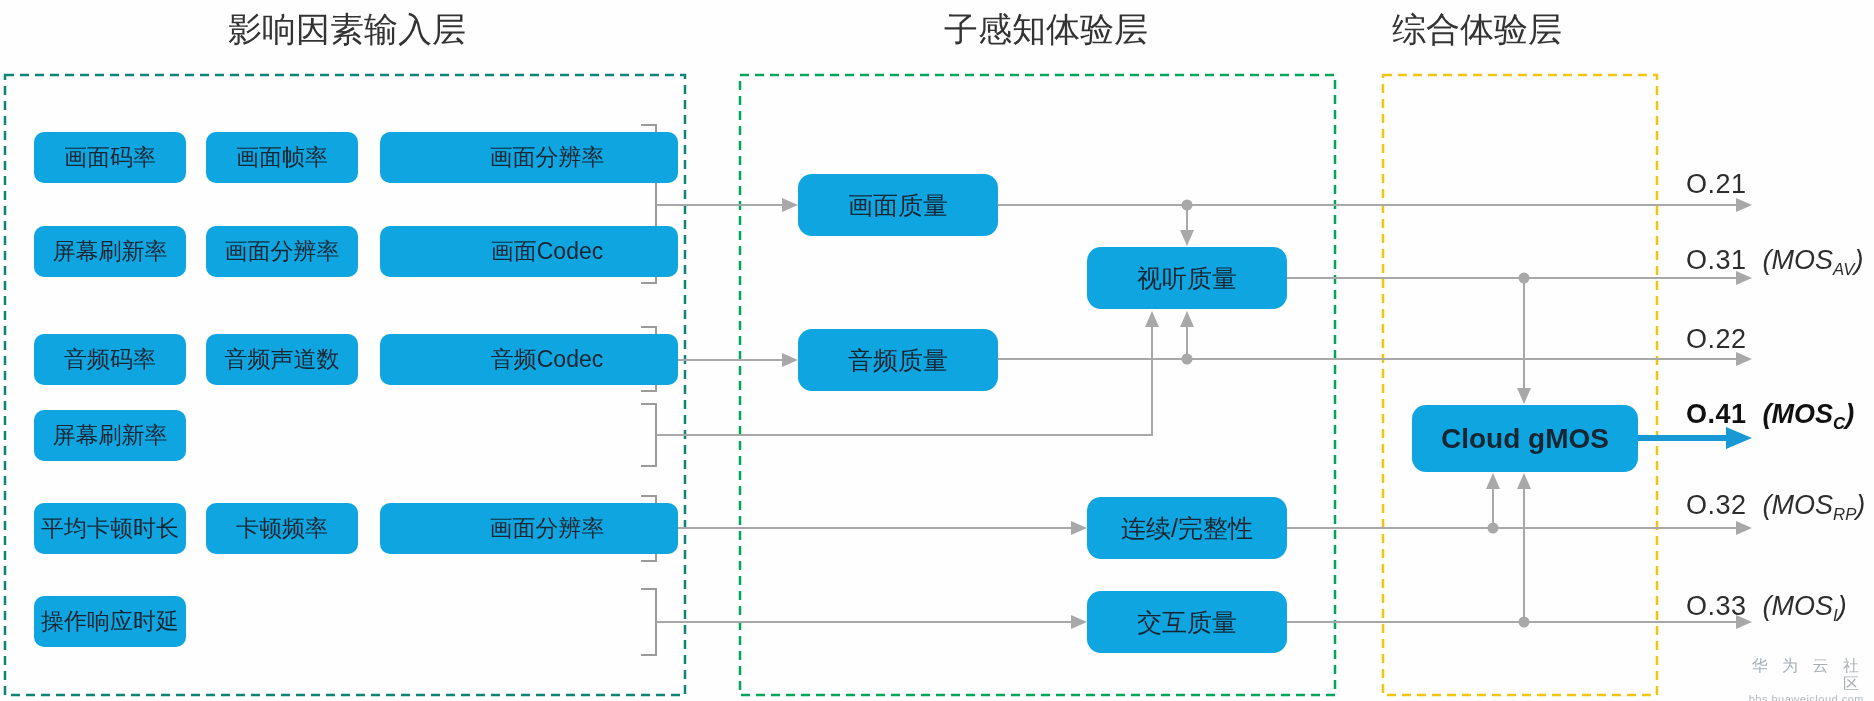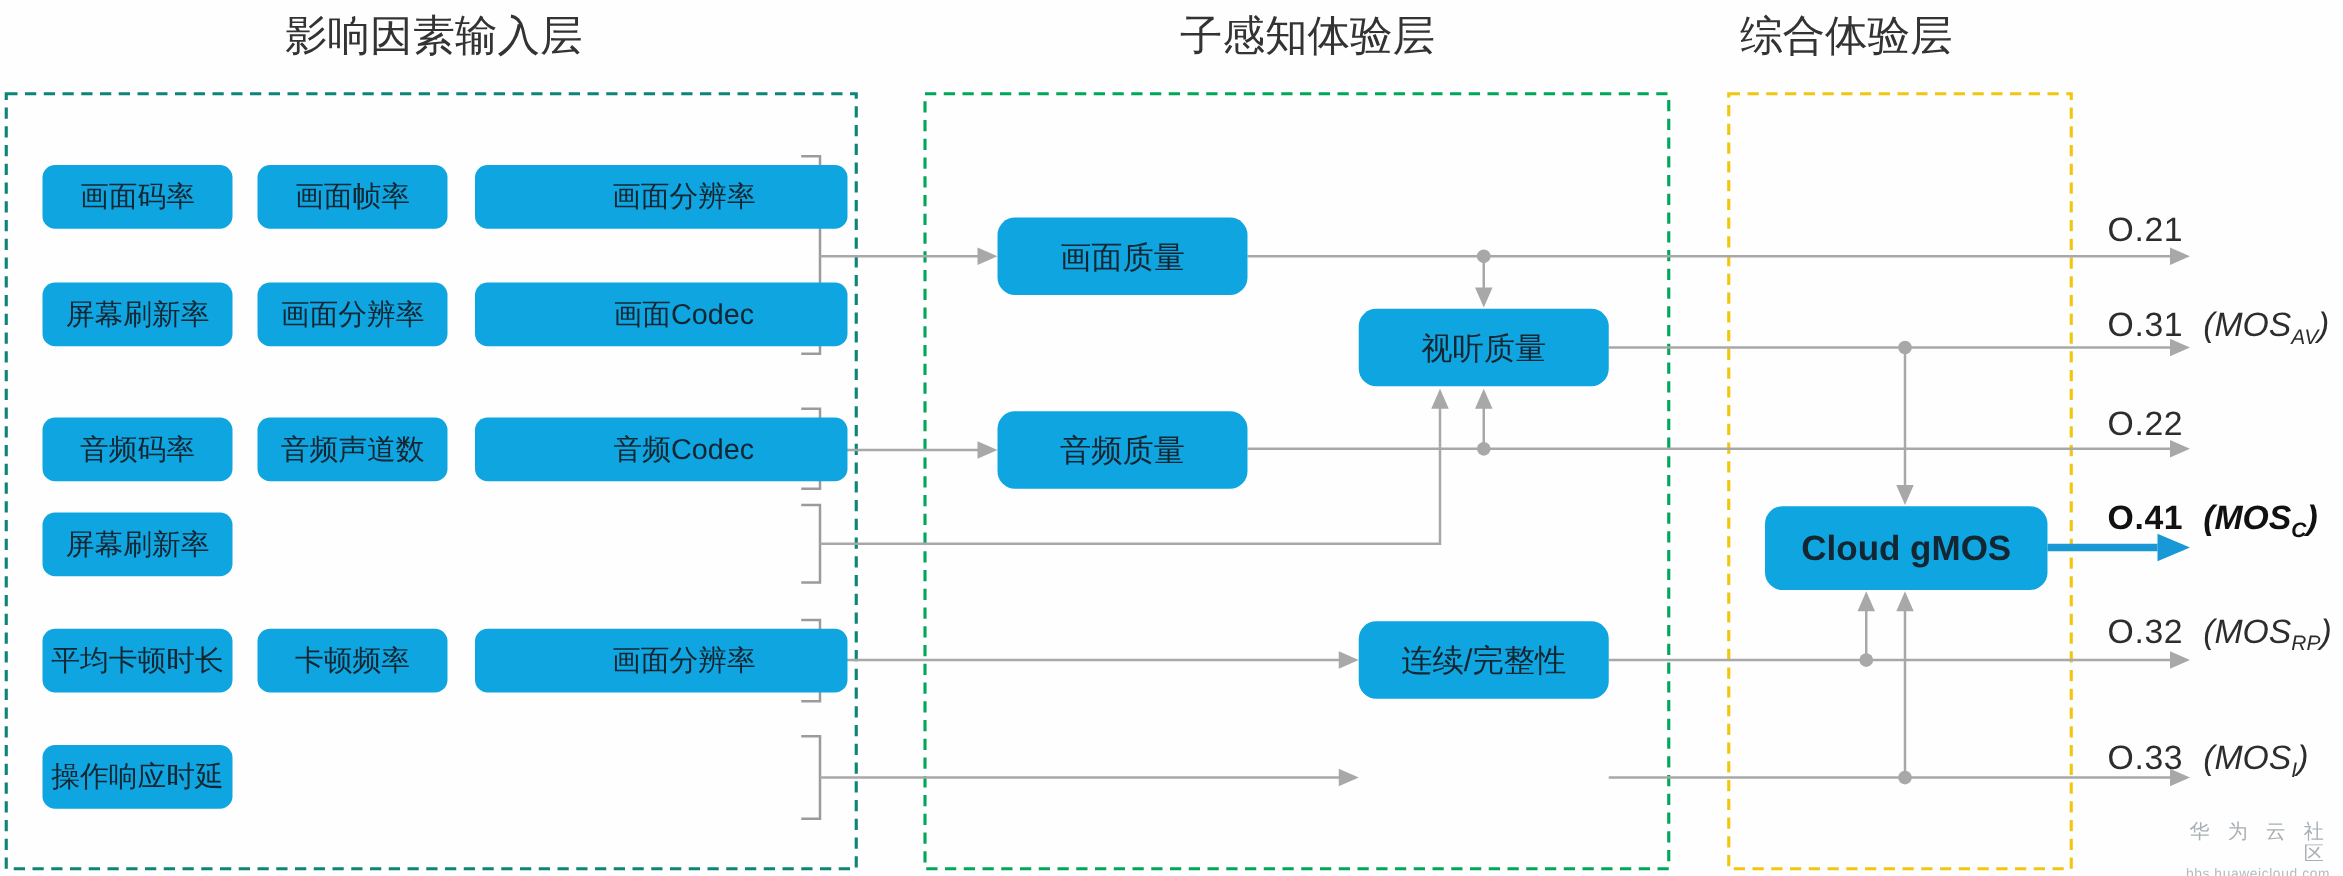--- a/index.html
+++ b/index.html
@@ -113,20 +113,21 @@
   <div class="nodebox inbox" style="left:34px;top:410px">屏幕刷新率</div>
   <div class="nodebox inbox" style="left:34px;top:503px">平均卡顿时长</div>
   <div class="nodebox inbox" style="left:206px;top:503px">卡顿频率</div>
   <div class="nodebox inbox wide" style="left:380px;top:503px">画面分辨率</div>
   <div class="nodebox inbox" style="left:34px;top:596px">操作响应时延</div>
 
   <div class="nodebox subbox" style="left:798px;top:174px">画面质量</div>
   <div class="nodebox subbox" style="left:798px;top:329px">音频质量</div>
   <div class="nodebox subbox" style="left:1087px;top:247px">视听质量</div>
   <div class="nodebox subbox" style="left:1087px;top:497px">连续/完整性</div>
+  <div class="nodebox subbox" style="left:1087px;top:591px">交互质量</div>
 
   <div class="nodebox cloudbox" style="left:1412px;top:405px">Cloud gMOS</div>
 
   <div class="out" style="left:1686px;top:169px">
     <span class="code">O.21</span><span class="mosgrp"><span></span><span></span><sub></sub><span></span></span>
   </div>
   <div class="out" style="left:1686px;top:245px">
     <span class="code">O.31</span><span class="mosgrp"><span>(</span><span>MOS</span><sub>AV</sub><span>)</span></span>
   </div>
   <div class="out" style="left:1686px;top:324px">

